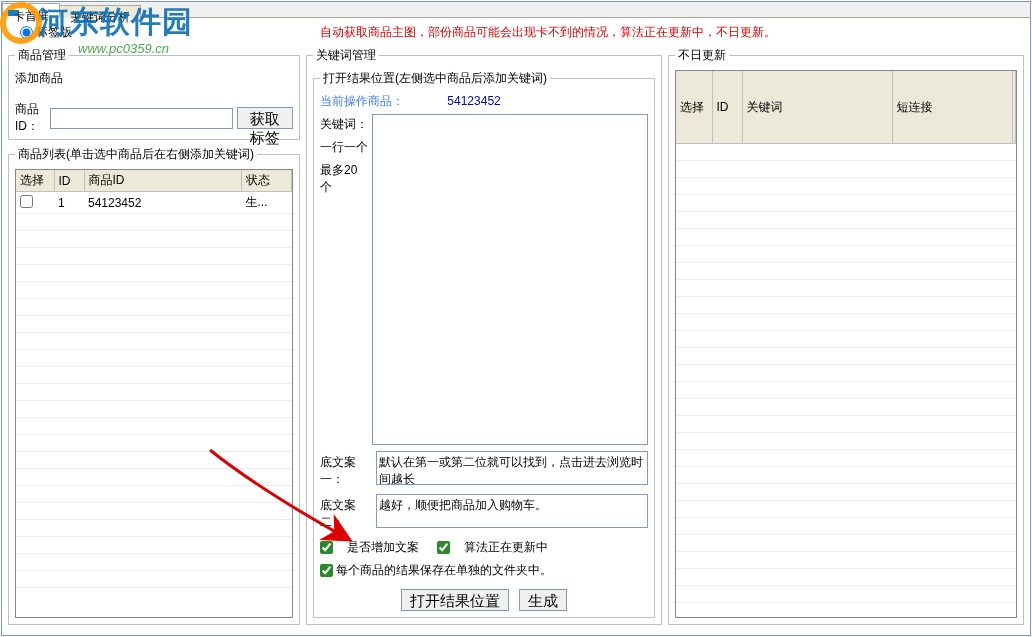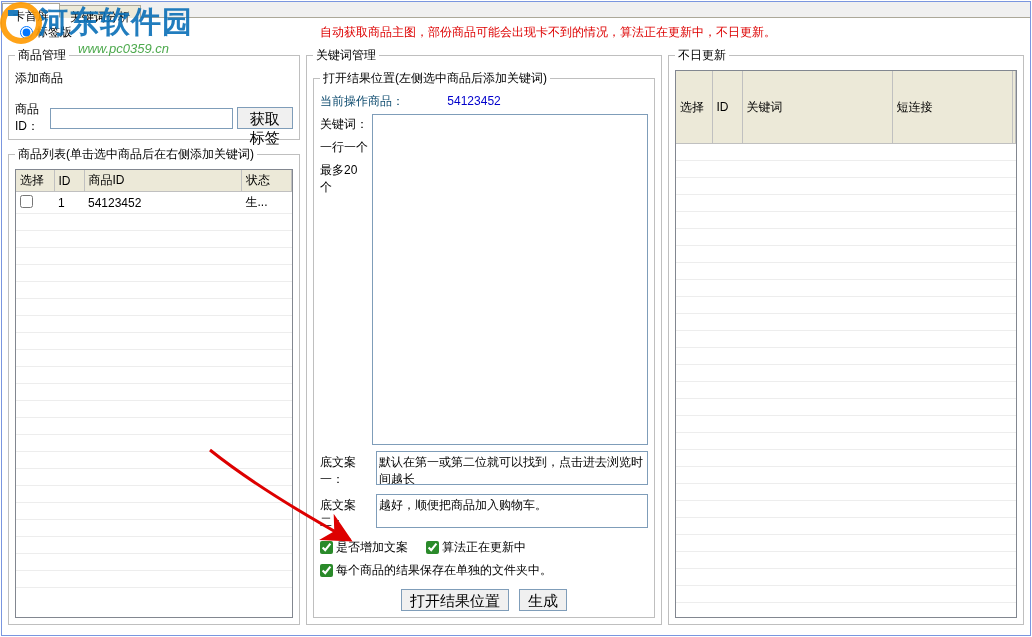--- a/index.html
+++ b/index.html
@@ -111,21 +111,21 @@
 .copy-row textarea {
   flex: 1;
   height: 34px;
   border: 1px solid #7f9db9;
   resize: none;
   font-family: inherit;
   font-size: 12px;
   padding: 2px;
 }
 .cb-row { display: flex; align-items: center; gap: 18px; margin-top: 8px; }
-.cb-row label { display: inline-flex; align-items: center; gap: 3px; }
+.cb-row label { display: inline-flex; align-items: center; gap: 14px; }
 .path-row { display: flex; align-items: center; gap: 4px; margin-top: 6px; }
 .path-row input[type="text"] {
   flex: 1;
   height: 20px;
   border: 1px solid #7f9db9;
   padding: 0 2px;
   font-size: 12px;
 }
 .single-cb { margin-top: 6px; display: inline-flex; align-items: center; gap: 3px; }
 .btn-row { display: flex; gap: 10px; justify-content: center; margin-top: 10px; }
@@ -345,21 +345,21 @@
           </div>
         </fieldset>
       </div>
 
       <fieldset class="group col-mid keyword-mgmt">
         <legend>关键词管理</legend>
         <fieldset class="group add-kw" style="flex:1;">
           <legend>打开结果位置(左侧选中商品后添加关键词)</legend>
 
           <div class="cur-prod">
-            <span style="color:#0c4a6e;">当前操作商品：</span>
+            <span style="color:#3b82f6;">当前操作商品：</span>
             <span class="val">54123452</span>
           </div>
 
           <div class="kw-area">
             <div class="kw-labels">
               <span>关键词：</span>
               <span>一行一个</span>
               <span>最多20个</span>
             </div>
             <textarea class="kw-textarea" style=""></textarea>

